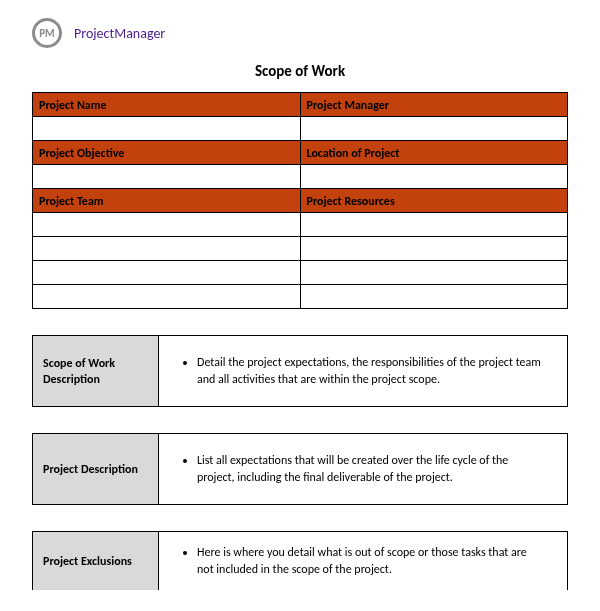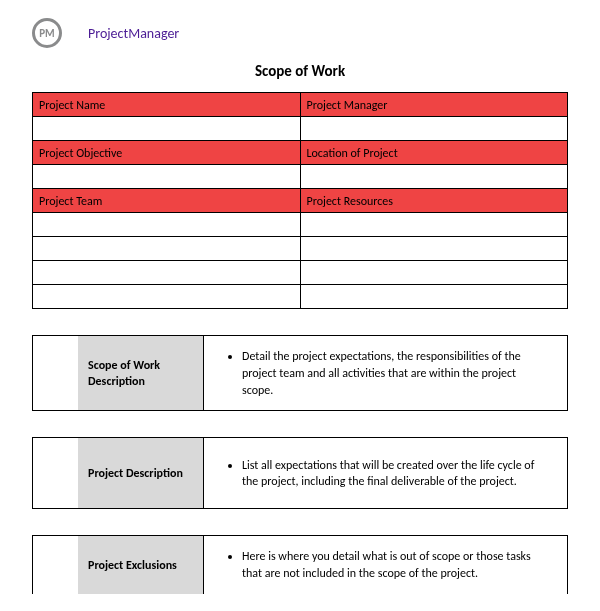--- a/index.html
+++ b/index.html
@@ -7,21 +7,21 @@
     margin: 0;
     padding: 18px 32px;
     font-family: Calibri, "Segoe UI", Arial, sans-serif;
     background: #fff;
     color: #000;
     width: 600px;
   }
   .logo-row {
     display: flex;
     align-items: center;
-    gap: 26px;
+    gap: 12px;
     margin-bottom: 14px;
   }
   .logo-circle {
     width: 30px;
     height: 30px;
     border: 3px solid #8a8b8c;
     border-radius: 50%;
     display: flex;
     align-items: center;
     justify-content: center;
@@ -46,22 +46,22 @@
     margin-bottom: 26px;
   }
   table.info td {
     border: 1px solid #000;
     height: 24px;
     padding: 4px 6px;
     font-size: 12px;
     vertical-align: middle;
   }
   table.info td.hdr {
-    background: #ef4444;
-    font-weight: normal;
+    background: #c2410c;
+    font-weight: bold;
   }
   table.info td.w50 { width: 50%; }
 
   .section {
     display: flex;
     border: 1px solid #000;
     margin-bottom: 26px;
     min-height: 72px;
   }
   .section.cut {
@@ -71,21 +71,20 @@
   .section-label {
     width: 126px;
     background: #d9d9d9;
     border-right: 1px solid #000;
     padding: 0 10px;
     font-size: 12px;
     font-weight: bold;
     display: flex;
     align-items: center;
     line-height: 1.35;
-    margin-left: 45px;
   }
   .section-body {
     flex: 1;
     padding: 0 12px 0 26px;
     display: flex;
     align-items: center;
   }
   .section-body ul {
     list-style: disc;
     padding-left: 0;

